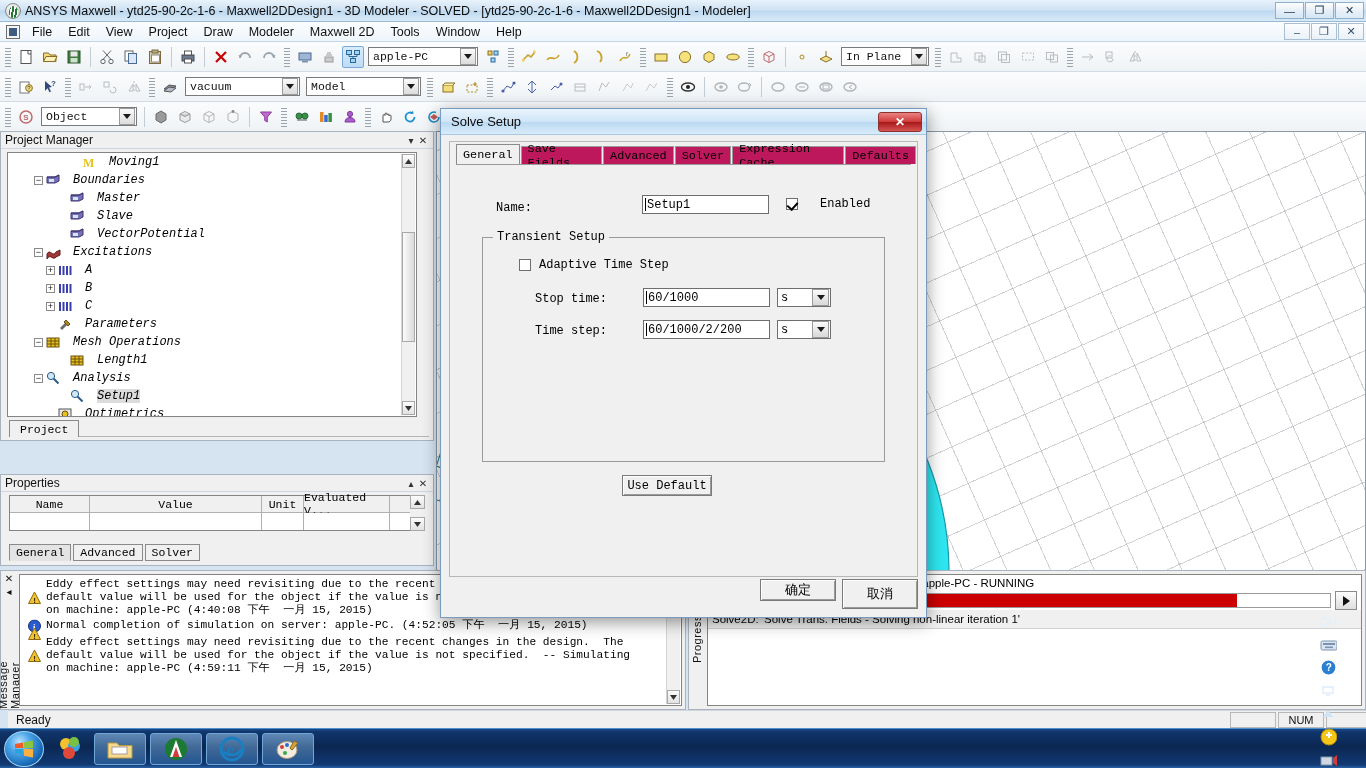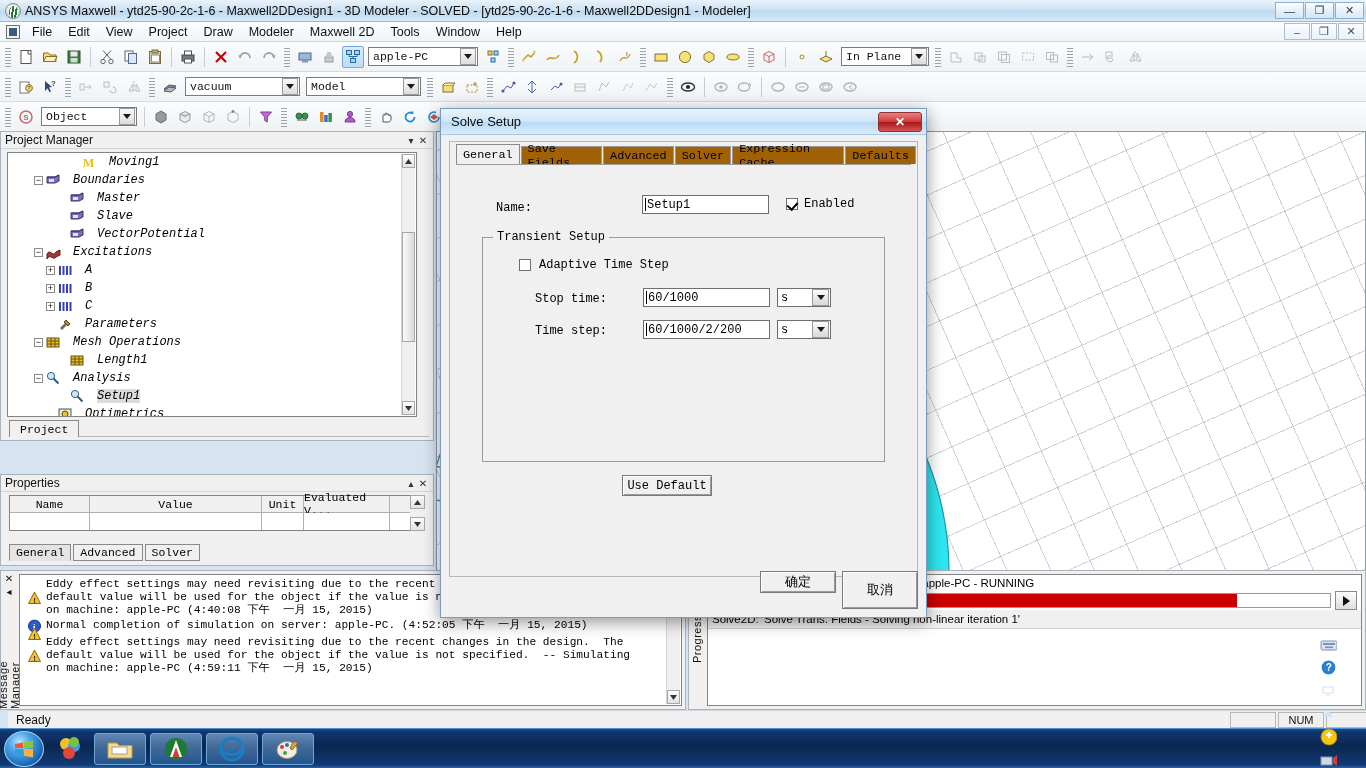--- a/index.html
+++ b/index.html
@@ -237,21 +237,21 @@
   #dlg-title .t { flex:1; font-size:13px; color:#0c0c0c; padding-left:6px; }
   #dlg-close {
     width:44px;height:20px;border:1px solid #8d3131;border-radius:3px;
     background:linear-gradient(180deg,#e98282,#cf3b3b 48%,#a81919 52%,#d75353);
     color:#fff;font-size:12px;font-weight:bold;display:flex;align-items:center;justify-content:center;
   }
   #dlg-body { position:absolute; left:8px; top:32px; right:8px; bottom:40px;
     border:1px solid #b7b7b7; background:#f0f0f0; }
   #dlg-tabs { display:flex; padding:5px 0 0 6px; height:22px; align-items:flex-end; }
   .dtab {
-    height:18px; padding:0 6px; border:1px solid #9a9a9a; border-bottom:none; background:#a16207;
+    height:18px; padding:0 6px; border:1px solid #9a9a9a; border-bottom:none; background:#be185d;
     font-family:"Liberation Mono", monospace; font-size:11.8px; color:#000;
     display:flex; align-items:center; margin-right:1px;
   }
   .dtab.active { background:#f0f0f0; height:20px; border-color:#8a8a8a; font-weight:normal; position:relative; z-index:2; }
   #dtabline { height:1px; background:#9a9a9a; margin:0 6px; position:relative; }
   #dlg-page { position:absolute; left:6px; right:6px; top:23px; bottom:6px; background:#f0f0f0; }
   .dlabel { font-family:"Liberation Mono", monospace; font-size:12px; color:#000; }
   .dinput {
     border:1px solid #6e6e6e; background:#fff; height:19px;
     font-family:"Liberation Mono", monospace; font-size:12px; color:#000;
@@ -1326,21 +1326,21 @@
     </div>
     <div id="dtabline"></div>
 
     <div id="dlg-page">
 
       <div style="position:absolute;left:40px;top:36px;" class="dlabel">Name:</div>
       <div class="dinput" style="position:absolute;left:186px;top:30px;width:127px;">
         <span class="caret"></span>
         <span>Setup1</span>
       </div>
-      <div style="position:absolute;left:330px;top:32px;display:flex;align-items:center;gap:6px;">
+      <div style="position:absolute;left:330px;top:32px;display:flex;align-items:center;gap:22px;">
         <span class="dcheck checked"></span>
         <span class="dlabel">Enabled</span>
       </div>
 
       <div id="groupbox">
         <span class="gtitle">Transient Setup</span>
 
         <div style="position:absolute;left:36px;top:20px;display:flex;align-items:center;gap:8px;">
           <span class="dcheck"></span>
           <span class="dlabel">Adaptive Time Step</span>
@@ -1370,15 +1370,15 @@
             </span>
         </div>
       </div>
 
       <div class="dbtn" style="position:absolute;left:166px;top:310px;width:90px;height:21px;">Use Default</div>
     </div>
   </div>
 
   <div id="dlg-footer">
     <div class="dbtn cjk" style="width:76px;height:22px;">确定</div>
-    <div class="dbtn cjk" style="width:76px;height:38px;">取消</div>
+    <div class="dbtn cjk" style="width:76px;height:30px;">取消</div>
   </div>
 </div>
 
 </body></html>

